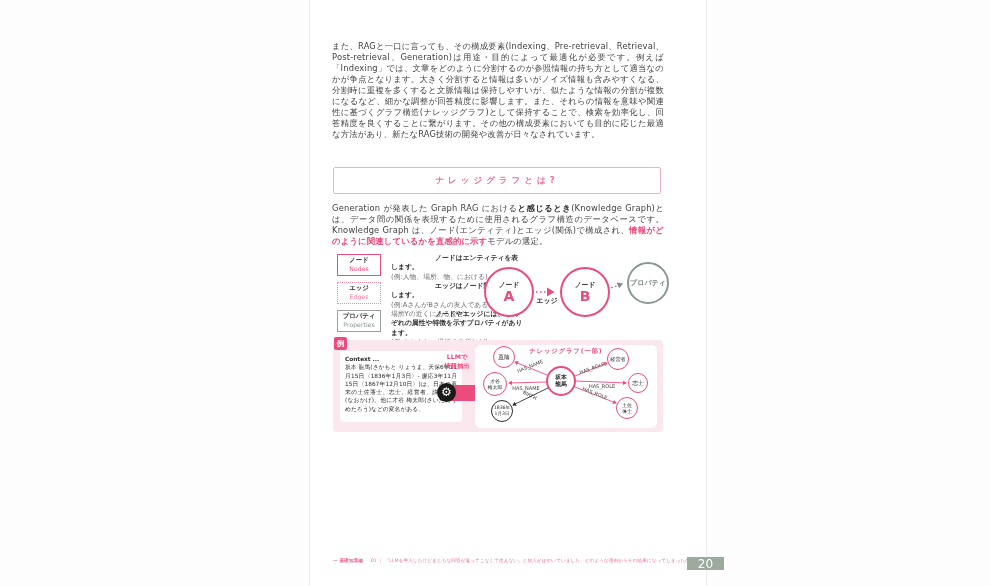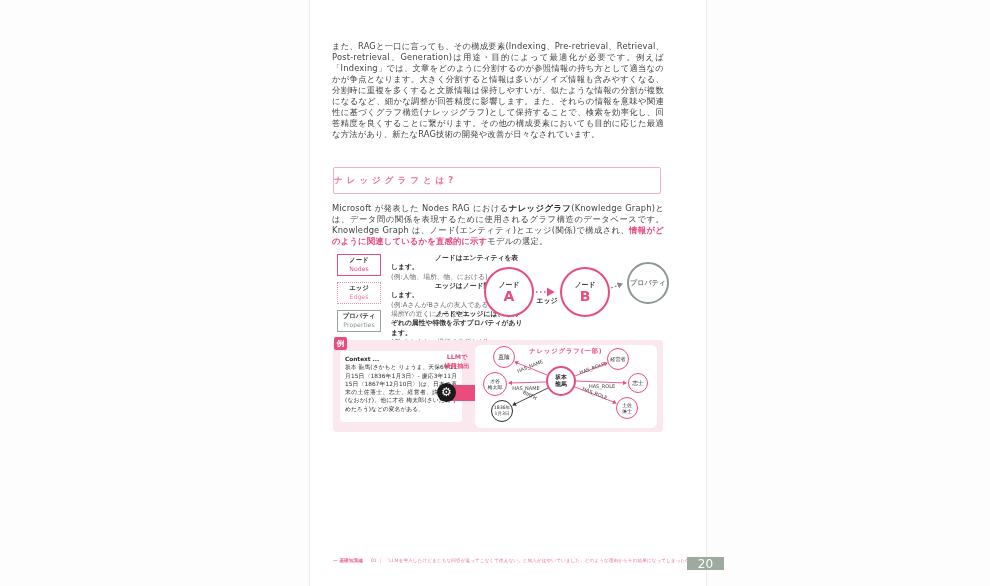--- a/index.html
+++ b/index.html
@@ -10,21 +10,21 @@
           background:#ffffff; border-left:1px solid #ececec; border-right:1px solid #ececec; }
   .page > * { position:absolute; }
 
   .para { font-size:8.3px; line-height:11px; letter-spacing:0.2px;
           color:#3f3f3f; text-align:justify; }
   .para b { color:#2e2e2e; }
   .hl { color:#e8477a; font-weight:bold; }
 
   .callout { left:23px; top:167px; width:328px; height:27px;
              border:1px solid #f3afc6; border-radius:2px;
-             display:flex; align-items:center; justify-content:flex-start; }
+             display:flex; align-items:center; justify-content:center; }
   .callout span { color:#ec6f97; font-size:8.5px; font-weight:bold; letter-spacing:4px; }
 
   
   .def-row { left:23px; width:200px; display:flex; align-items:flex-start; }
   .def-term { margin-left:4px; width:44px; min-height:19px; padding:1px 0 2px 0;
               text-align:center; background:#fff; flex:none; }
   .def-term .t  { display:block; font-size:6.4px; font-weight:bold; color:#333; line-height:8.6px; }
   .def-term .te { display:block; font-size:6.2px; line-height:8px; }
   .term-node { border:1.5px solid #ea4c7d; }  .term-node .te { color:#ea4c7d; }
   .term-edge { border:1.5px dotted #ea8caa; } .term-edge .te { color:#ee7da0; }
@@ -100,21 +100,21 @@
 
 <div class="canvas">
   <div class="page">
 
     <p class="para" style="left:22px; top:41px; width:332px;">また、RAGと一口に言っても、その構成要素(Indexing、Pre-retrieval、Retrieval、Post-retrieval、Generation)は用途・目的によって最適化が必要です。例えば「Indexing」では、文章をどのように分割するのが参照情報の持ち方として適当なのかが争点となります。大きく分割すると情報は多いがノイズ情報も含みやすくなる、分割時に重複を多くすると文脈情報は保持しやすいが、似たような情報の分割が複数になるなど、細かな調整が回答精度に影響します。また、それらの情報を意味や関連性に基づくグラフ構造(ナレッジグラフ)として保持することで、検索を効率化し、回答精度を良くすることに繋がります。その他の構成要素においても目的に応じた最適な方法があり、新たなRAG技術の開発や改善が日々なされています。</p>
 
     <div class="callout">
       <span>ナレッジグラフとは?</span>
     </div>
 
-    <p class="para" style="left:22px; top:203px; width:332px;"><span>Microsoft が発表した Nodes RAG における</span><b>ナレッジグラフ</b><span>(Knowledge Graph)とは、データ間の関係を表現するために使用されるグラフ構造のデータベースです。Knowledge Graph は、ノード(エンティティ)とエッジ(関係)で構成され、</span><span class="hl">情報がどのように関連しているかを直感的に示す</span><span>モデルの選定。</span></p>
+    <p class="para" style="left:22px; top:203px; width:332px;"><span>Generation が発表した Graph RAG における</span><b>と感じるとき</b><span>(Knowledge Graph)とは、データ間の関係を表現するために使用されるグラフ構造のデータベースです。Knowledge Graph は、ノード(エンティティ)とエッジ(関係)で構成され、</span><span class="hl">情報がどのように関連しているかを直感的に示す</span><span>モデルの選定。</span></p>
 
     <div class="def-row" style="top:254px;">
       <div class="def-term term-node">
         <span class="t">ノード</span>
         <span class="te">Nodes</span>
       </div>
       <div class="def-desc">
         <span class="d">ノードはエンティティを表します。</span>
         <span class="n">(例:人物、場所、物、における)</span>
       </div>

